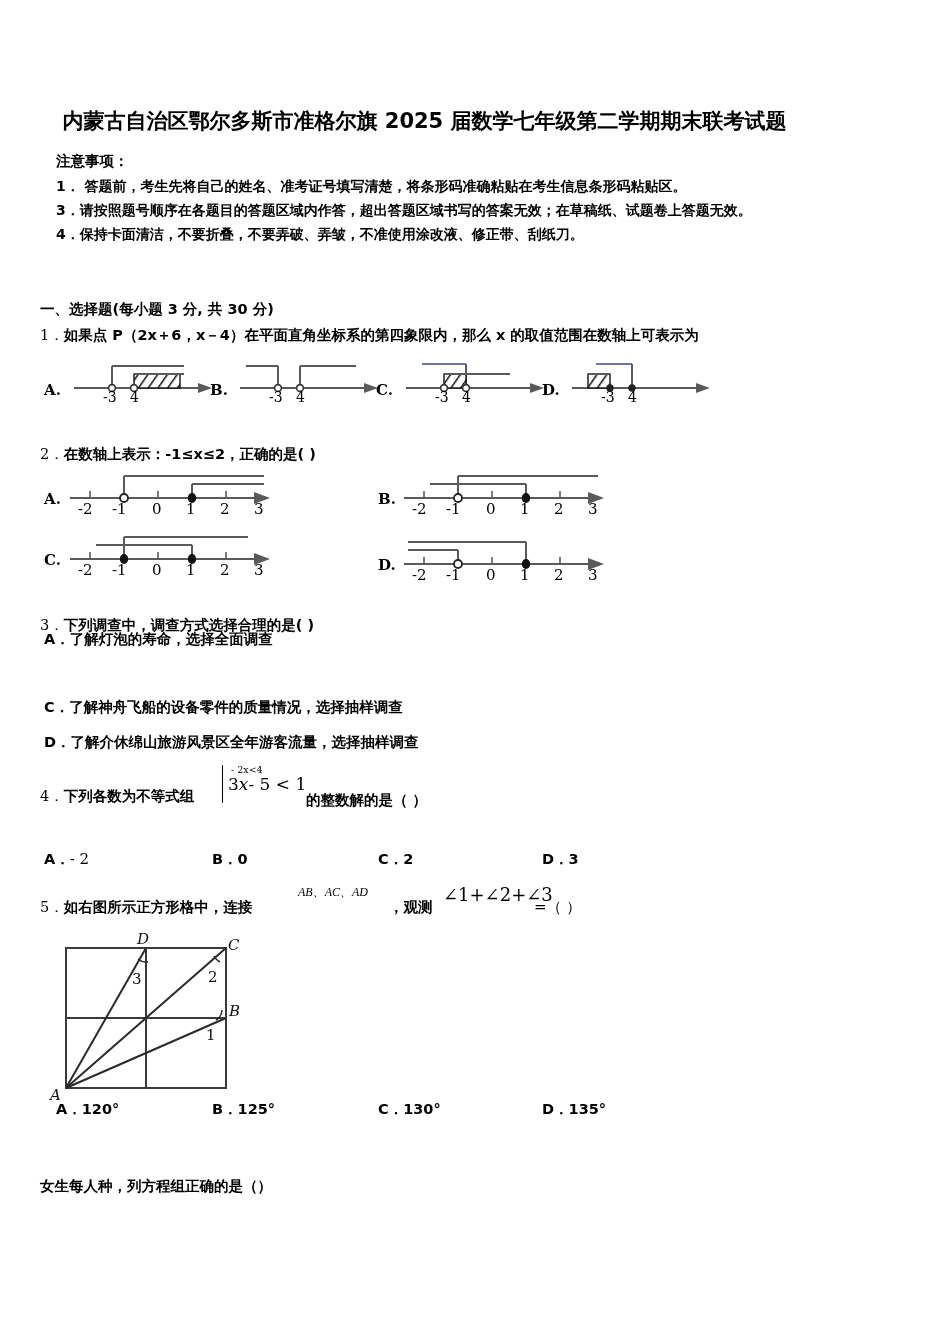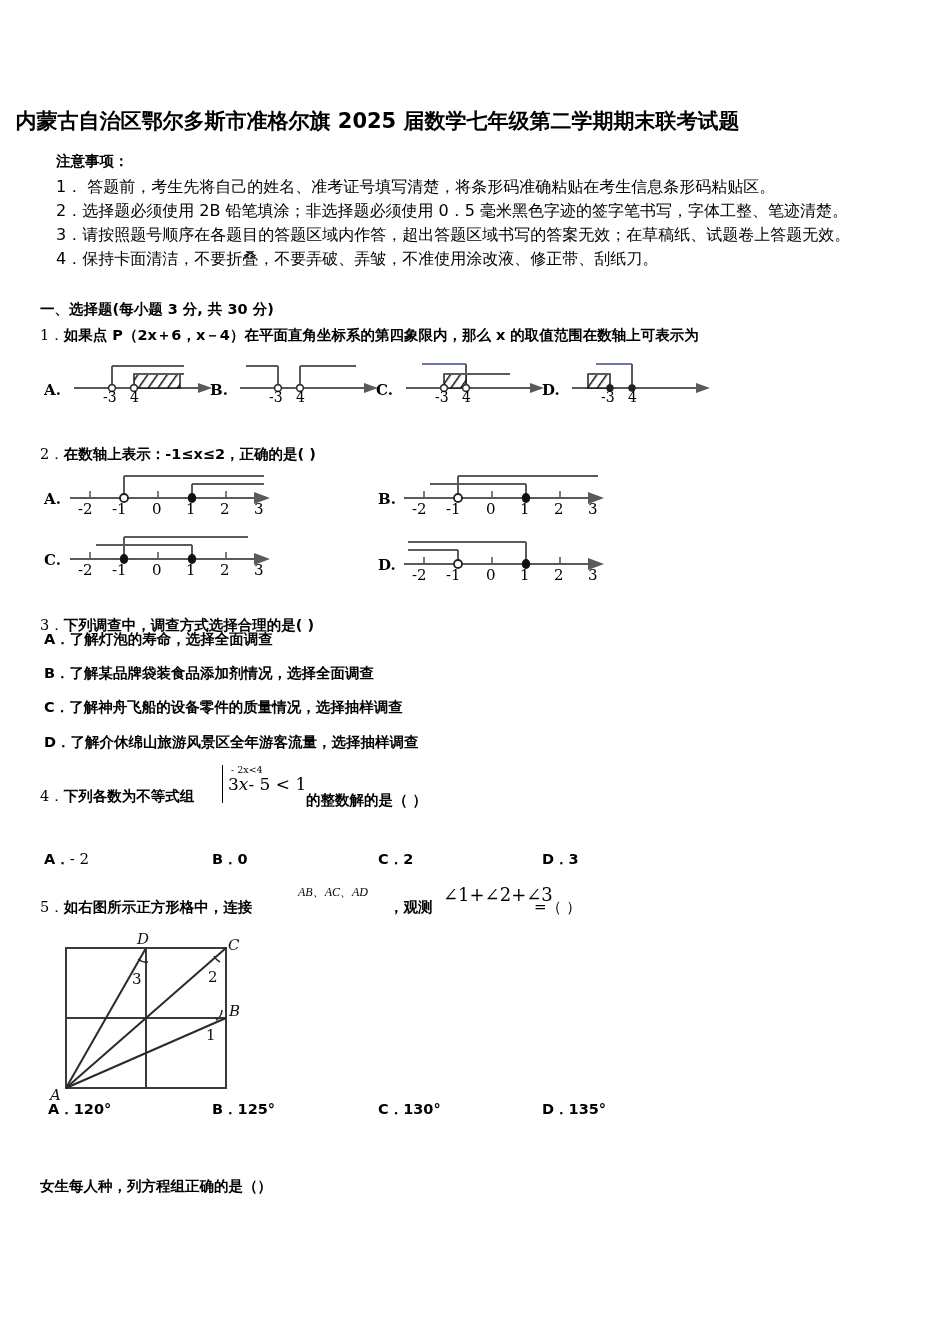--- a/index.html
+++ b/index.html
@@ -17,31 +17,32 @@
   }
 
   
   .doc-title{
     position:absolute; left:0; top:107px; width:755px;
     text-align:center;
     font-size:21px; font-weight:bold;
     letter-spacing:0px;
     font-family:"DejaVu Sans","Liberation Sans",sans-serif;
     white-space:nowrap;
+    padding-left:47px;
   }
 
   
   .notice{
     position:absolute; left:56px; top:152px; width:880px;
   }
   .notice-head{
     font-size:14.5px; font-weight:bold; margin:0 0 5px 0;
   }
   .notice-line{
-    font-size:16px; font-weight:normal; line-height:21px; margin:0 0 3px 0;
+    font-size:14px; font-weight:bold; line-height:21px; margin:0 0 3px 0;
     white-space:nowrap;
   }
 
   
   .section-head{
     position:absolute; left:40px; top:300px;
     font-size:14.5px; font-weight:bold;
   }
 
   
@@ -108,21 +109,20 @@
 </head>
 <body>
 
 <div class="page">
 
   <div class="doc-title">内蒙古自治区鄂尔多斯市准格尔旗 2025 届数学七年级第二学期期末联考试题</div>
 
   <div class="notice">
     <div class="notice-head">注意事项：</div>
     <div class="notice-line">1． 答题前，考生先将自己的姓名、准考证号填写清楚，将条形码准确粘贴在考生信息条形码粘贴区。</div>
-    <div class="notice-line">2．选择题必须使用 2B 铅笔填涂；非选择题必须使用 0．5 毫米黑色字迹的签字笔书写，字体工整、笔迹清楚。</div>
     <div class="notice-line">3．请按照题号顺序在各题目的答题区域内作答，超出答题区域书写的答案无效；在草稿纸、试题卷上答题无效。</div>
     <div class="notice-line">4．保持卡面清洁，不要折叠，不要弄破、弄皱，不准使用涂改液、修正带、刮纸刀。</div>
   </div>
 
   <div class="section-head">一、选择题(每小题 3 分, 共 30 分)</div>
 
   <div class="q-text" style="left:40px; top:326px;">
     <span class="q-num">1．</span><span>如果点 P（2x＋6，x－4）在平面直角坐标系的第四象限内，那么 x 的取值范围在数轴上可表示为</span>
   </div>
 
@@ -309,21 +309,20 @@
   <div class="opt-text" style="left:446px; top:566px; font-family:'DejaVu Serif',serif; font-weight:normal; font-size:15px;">-1</div>
   <div class="opt-text" style="left:486px; top:566px; font-family:'DejaVu Serif',serif; font-weight:normal; font-size:15px;">0</div>
   <div class="opt-text" style="left:520px; top:566px; font-family:'DejaVu Serif',serif; font-weight:normal; font-size:15px;">1</div>
   <div class="opt-text" style="left:554px; top:566px; font-family:'DejaVu Serif',serif; font-weight:normal; font-size:15px;">2</div>
   <div class="opt-text" style="left:588px; top:566px; font-family:'DejaVu Serif',serif; font-weight:normal; font-size:15px;">3</div>
 
   <div class="q-text" style="left:40px; top:596px;margin-top:20px;">
     <span class="q-num">3．</span><span>下列调查中，调查方式选择合理的是(   )</span>
   </div>
   <div class="opt-text" style="left:44px; top:630px;">A．了解灯泡的寿命，选择全面调查</div>
-  <div class="opt-text" style="left:44px; top:664px;">B．了解某品牌袋装食品添加剂情况，选择全面调查</div>
   <div class="opt-text" style="left:44px; top:698px;">C．了解神舟飞船的设备零件的质量情况，选择抽样调查</div>
   <div class="opt-text" style="left:44px; top:733px;">D．了解介休绵山旅游风景区全年游客流量，选择抽样调查</div>
 
   <div class="q-text" style="left:40px; top:787px;">
     <span class="q-num">4．</span><span>下列各数为不等式组</span>
   </div>
 
   <div class="frac-sys" style="left:222px; top:765px; width:95px; height:42px;">
     <div class="sys-brace"></div>
     <div class="sys-top">- 2x&lt;4</div>
@@ -363,20 +362,20 @@
       <text x="180" y="20" font-family="DejaVu Serif, serif" font-style="italic" font-size="15" fill="#111">C</text>
       <text x="181" y="86" font-family="DejaVu Serif, serif" font-style="italic" font-size="15" fill="#111">B</text>
       <text x="2" y="170" font-family="DejaVu Serif, serif" font-style="italic" font-size="15" fill="#111">A</text>
 
       <text x="158" y="110" font-family="DejaVu Serif, serif" font-size="15" fill="#111">1</text>
       <text x="160" y="52" font-family="DejaVu Serif, serif" font-size="15" fill="#111">2</text>
       <text x="84" y="54" font-family="DejaVu Serif, serif" font-size="15" fill="#111">3</text>
     </svg>
   </div>
 
-  <div class="opt-text" style="left:48px; top:1100px;text-align:right;">A．120°</div>
+  <div class="opt-text" style="left:56px; top:1100px;text-align:right;">A．120°</div>
   <div class="opt-text" style="left:212px; top:1100px;">B．125°</div>
   <div class="opt-text" style="left:378px; top:1100px;">C．130°</div>
   <div class="opt-text" style="left:542px; top:1100px;">D．135°</div>
 
   <div class="q-text" style="left:40px; top:1177px;">女生每人种，列方程组正确的是（）</div>
 
 </div>
 
 </body></html>

